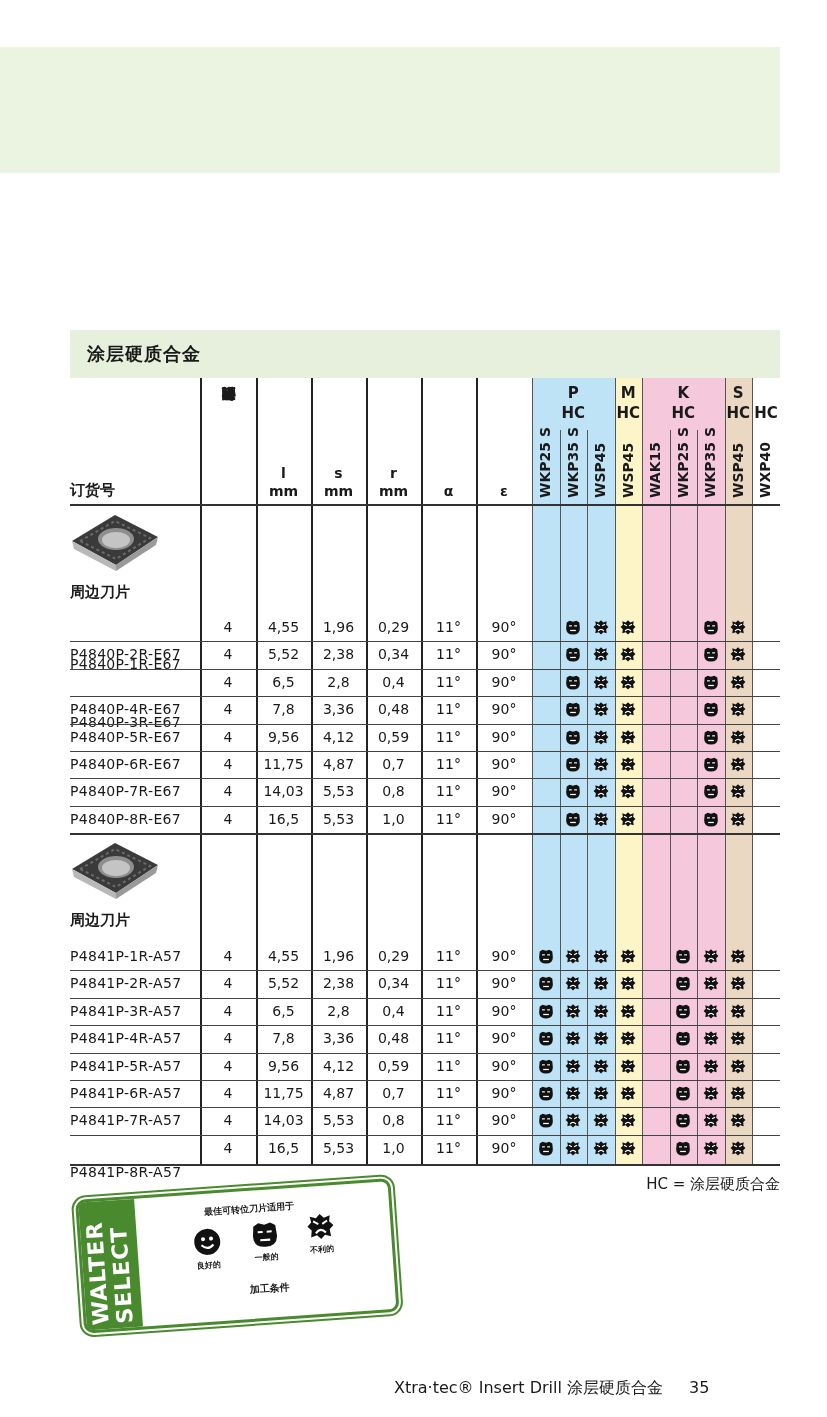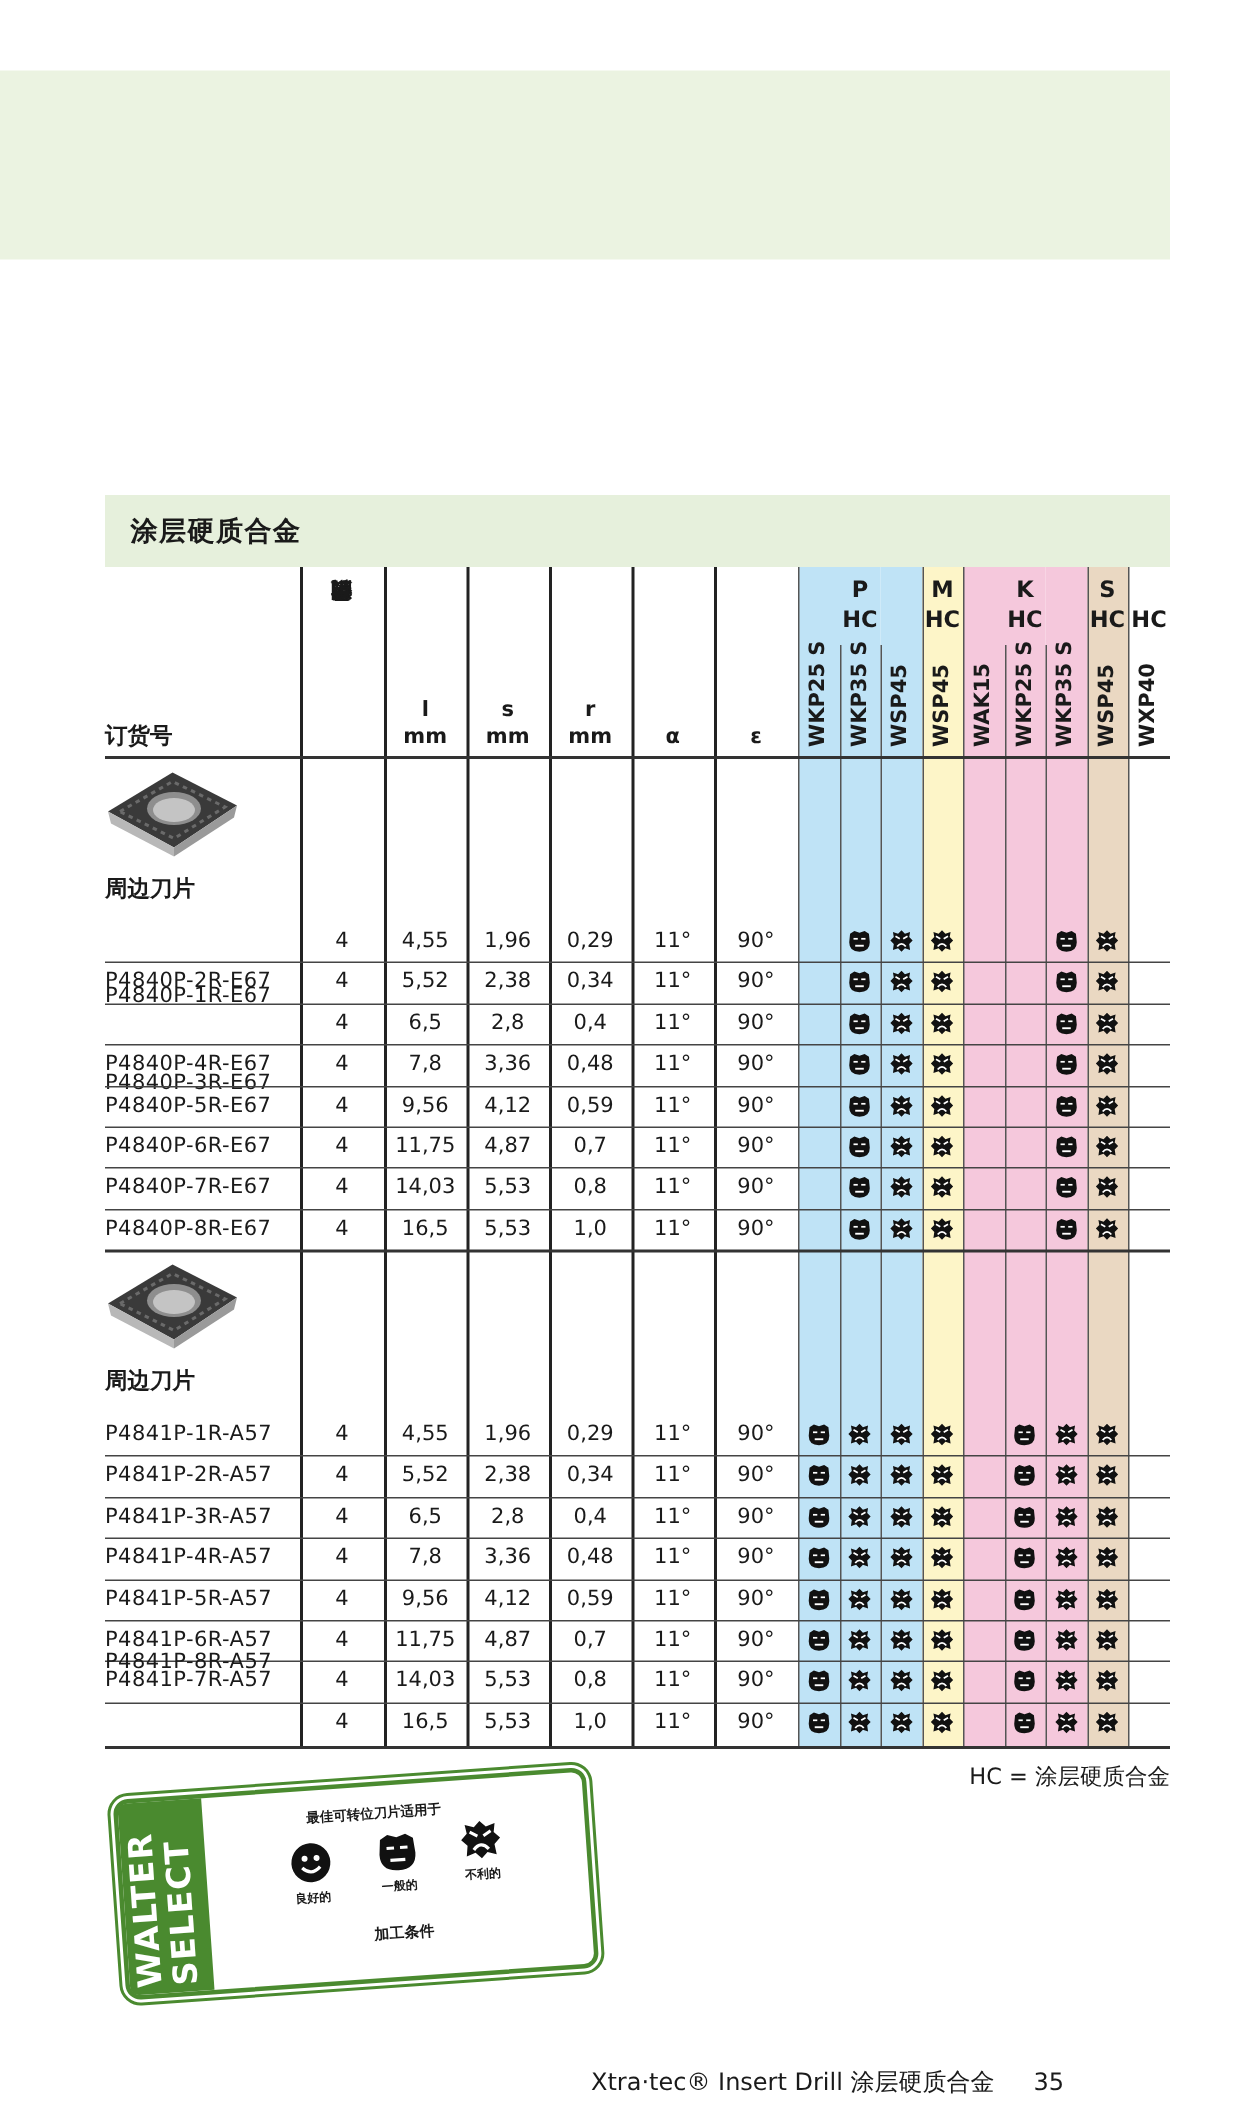--- a/index.html
+++ b/index.html
@@ -705,21 +705,21 @@
         <path d="M4 4 L10 6 L14 2 L18 6 L24 4 L23 10 L27 14 L23 18 L24 25 L18 23 L14 27 L10 23 L4 25 L5 18 L1 14 L5 10 Z" fill="#111"></path>
         <path d="M7 9 L12 12 M21 9 L16 12" stroke="#fff" stroke-width="2"></path>
         <path d="M9 21 Q14 15 19 21" stroke="#fff" stroke-width="2.2" fill="none"></path>
       </svg></div>
     <div class="face" style="left:730.25px;top:1112.4px"><svg viewBox="0 0 28 28" width="16" height="16">
         <path d="M4 4 L10 6 L14 2 L18 6 L24 4 L23 10 L27 14 L23 18 L24 25 L18 23 L14 27 L10 23 L4 25 L5 18 L1 14 L5 10 Z" fill="#111"></path>
         <path d="M7 9 L12 12 M21 9 L16 12" stroke="#fff" stroke-width="2"></path>
         <path d="M9 21 Q14 15 19 21" stroke="#fff" stroke-width="2.2" fill="none"></path>
       </svg></div>
     <div class="hline" style="left:70px;top:1134.8000000000002px;width:710px"></div>
-    <div class="order" style="top:1095px">P4841P-8R-A57</div>
+    <div class="order" style="top:1159px">P4841P-8R-A57</div>
     <div class="cell" style="left:200px;top:1134.8px;width:56px">4</div>
     <div class="cell" style="left:256px;top:1134.8px;width:55px">16,5</div>
     <div class="cell" style="left:311px;top:1134.8px;width:55px">5,53</div>
     <div class="cell" style="left:366px;top:1134.8px;width:55px">1,0</div>
     <div class="cell" style="left:421px;top:1134.8px;width:55px">11°</div>
     <div class="cell" style="left:476px;top:1134.8px;width:56px">90°</div>
     <div class="face" style="left:537.75px;top:1139.8px"><svg viewBox="0 0 28 28" width="16" height="16">
         <path d="M3 6 L8 3 L14 5 L20 3 L25 6 L26 16 Q26 27 14 27 Q2 27 2 16 Z" fill="#111"></path>
         <rect x="7" y="11" width="5" height="2" fill="#fff"></rect>
         <rect x="16" y="11" width="5" height="2" fill="#fff"></rect>

